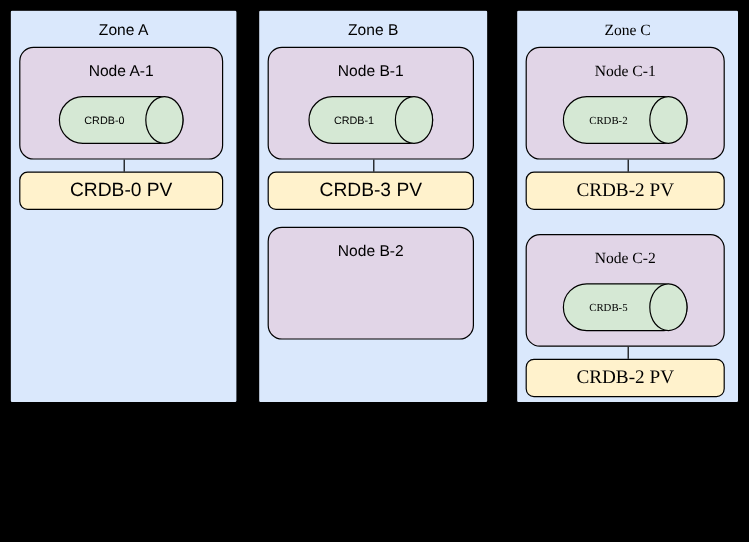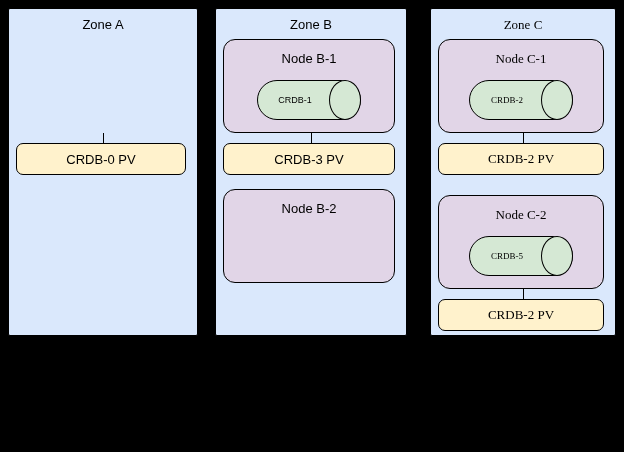--- a/index.html
+++ b/index.html
@@ -93,34 +93,42 @@
   .pv {
     position: absolute;
     left: 7px; right: 11px;
     height: 32px;
     background: var(--pv-fill, #fff2cc);
     border: 1px solid var(--border, #000000);
     border-radius: 7px;
     display: flex;
     align-items: center;
     justify-content: center;
-    font-size: 13px;
+    font-size: 16px;
     color: #000;
   }
   .pv-1 { top: 134px; }
   .pv-2 { top: 290px; }
 </style>
 </head>
 <body>
 
 <div class="canvas">
 
   <div class="zone zone-a">
     <div class="zone-label">Zone A</div>
 
+    <div class="node node-top">
+      <div class="node-label">Node A-1</div>
+      <div class="cylinder">
+        <div class="cyl-body"></div>
+        <div class="cyl-cap"></div>
+        <div class="cyl-label">CRDB-0</div>
+      </div>
+    </div>
 
     <div class="connector conn-1"></div>
     <div class="pv pv-1">CRDB-0 PV</div>
   </div>
 
   <div class="zone zone-b">
     <div class="zone-label">Zone B</div>
 
     <div class="node node-top">
       <div class="node-label">Node B-1</div>

